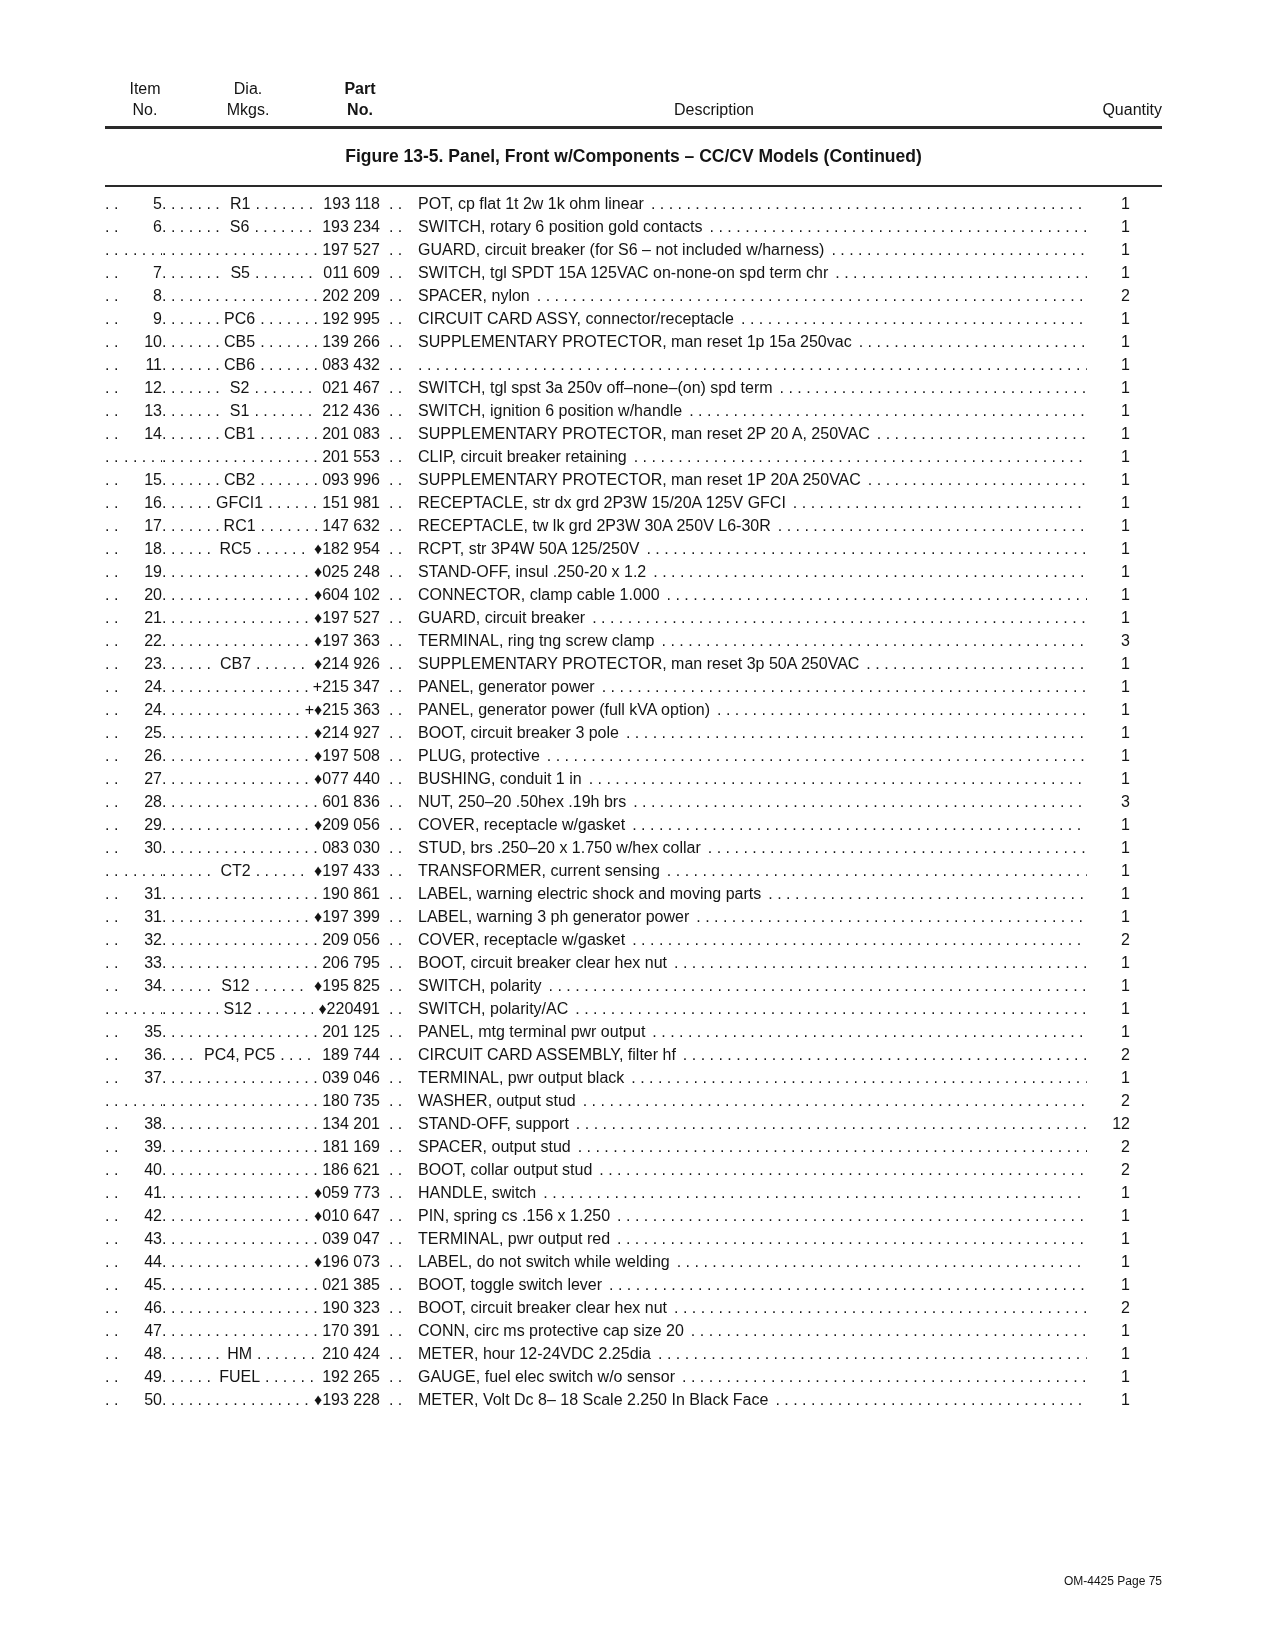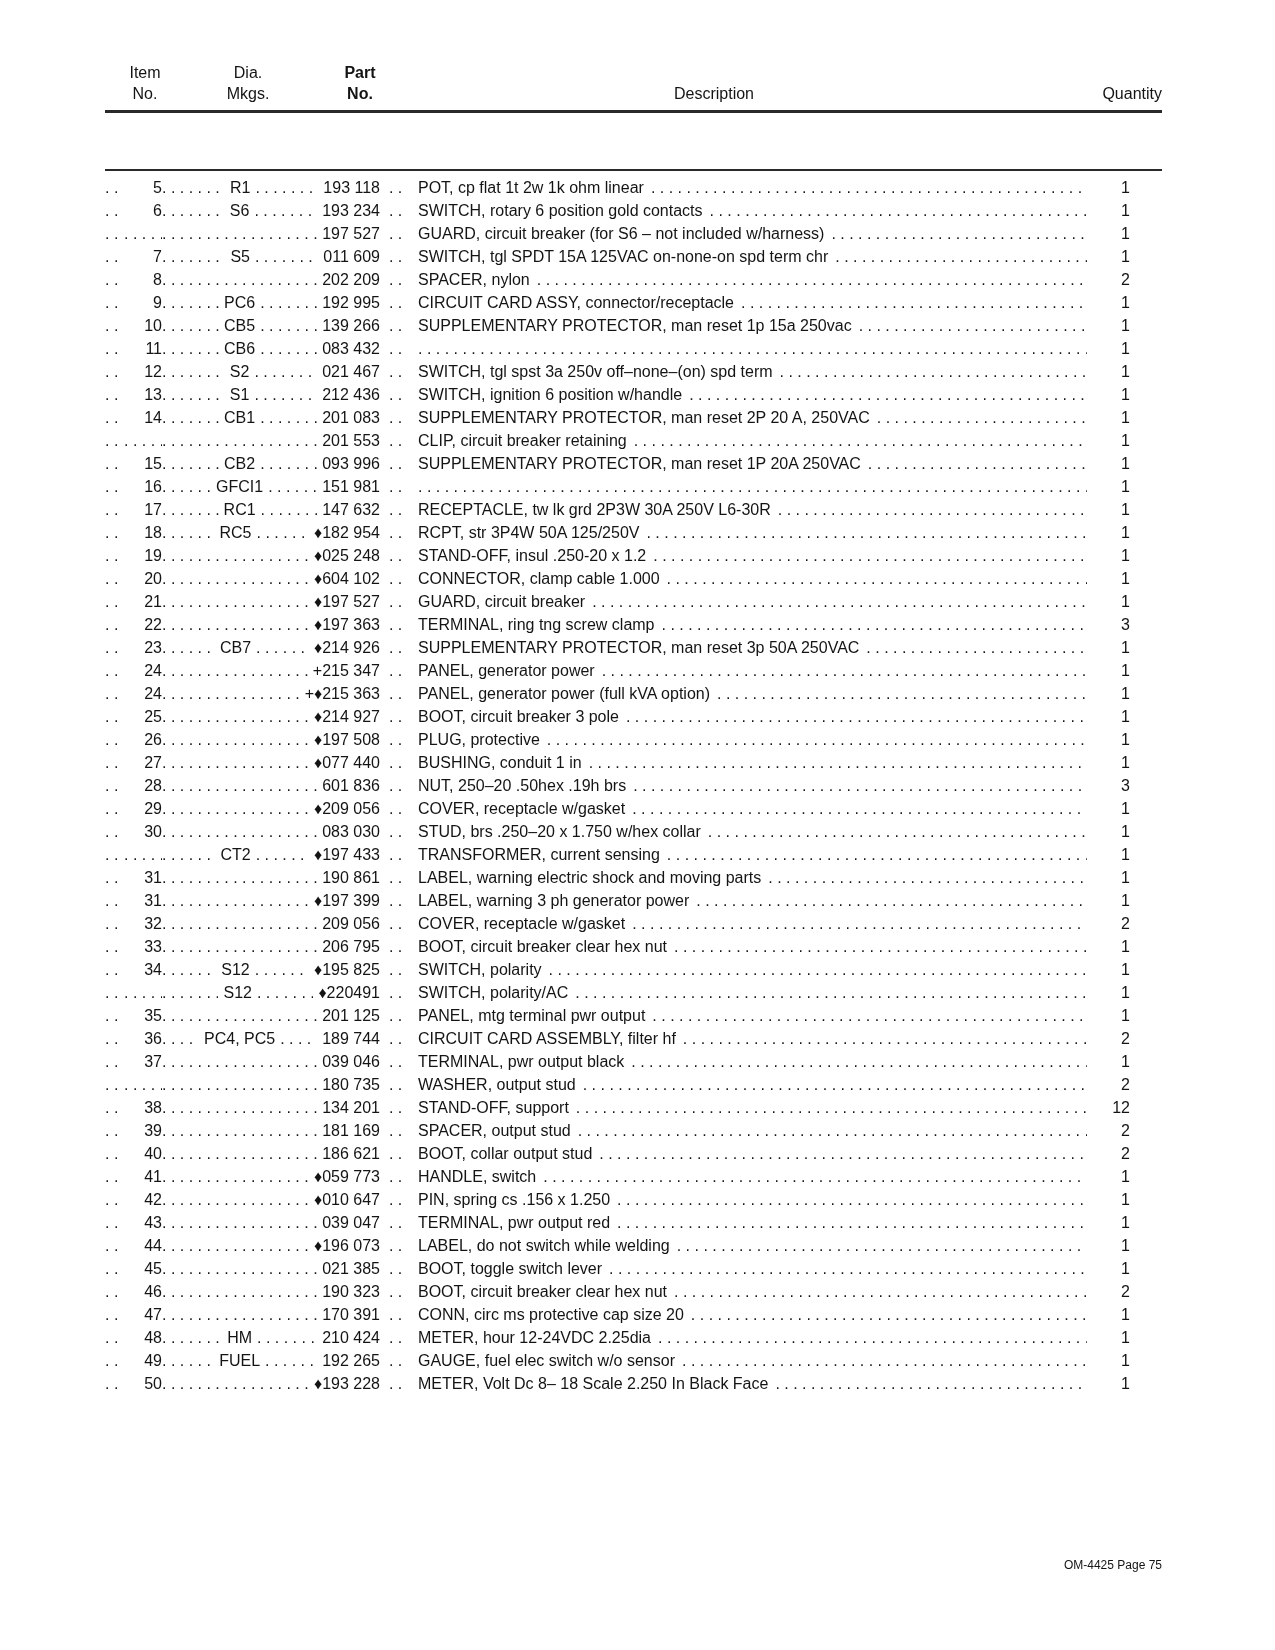--- a/index.html
+++ b/index.html
@@ -2,21 +2,21 @@
 <html><head>
 <meta charset="utf-8">
 <style>
   * { margin:0; padding:0; box-sizing:border-box; }
   html,body { background:#ffffff; }
   body {
     width:1275px; height:1650px; position:relative;
     font-family:"Liberation Sans", sans-serif; color:#141414;
     -webkit-font-smoothing:antialiased;
   }
-  .page { position:absolute; inset:0; }
+  .page { position:absolute; inset:0;margin-top:16px; }
 
   
   .thead { position:absolute; left:105px; top:60px; width:1057px; height:48px;
            font-size:16px; line-height:21px; }
   .th { position:absolute; text-align:center; }
   .th.item { left:5px;  width:70px; top:2px; }
   .th.dia  { left:103px; width:80px; top:2px; }
   .th.part { left:215px; width:80px; top:2px;font-weight:bold; }
   .th.desc { left:509px; width:200px; top:23px; }
   .th.qty  { right:0; width:110px; top:23px; text-align:right; }
@@ -69,20 +69,21 @@
     <div class="th part">
       <div>Part</div>
       <div>No.</div>
     </div>
     <div class="th desc">Description</div>
     <div class="th qty">Quantity</div>
   </div>
 
   <div class="rule1"></div>
 
+  <div class="title">Figure 13-5. Panel, Front w/Components – CC/CV Models (Continued)</div>
 
   <div class="rule2"></div>
 
   <div class="rows">
       <div class="prow">
         <span class="left">
           <span class="fill pre"></span>
           <span class="itemv">5</span>
           <span class="fill"></span>
           <span class="diav">R1</span>
@@ -258,20 +259,21 @@
       <div class="prow">
         <span class="left">
           <span class="fill pre"></span>
           <span class="itemv">16</span>
           <span class="fill"></span>
           <span class="diav">GFCI1</span>
           <span class="fill"></span>
           <span class="partv">151 981</span>
         </span>
         <span class="sep"></span>
+        <span class="descv">RECEPTACLE, str dx grd 2P3W 15/20A 125V GFCI</span>
         <span class="fill lead"></span>
         <span class="qtyv">1</span>
       </div>
       <div class="prow">
         <span class="left">
           <span class="fill pre"></span>
           <span class="itemv">17</span>
           <span class="fill"></span>
           <span class="diav">RC1</span>
           <span class="fill"></span>

